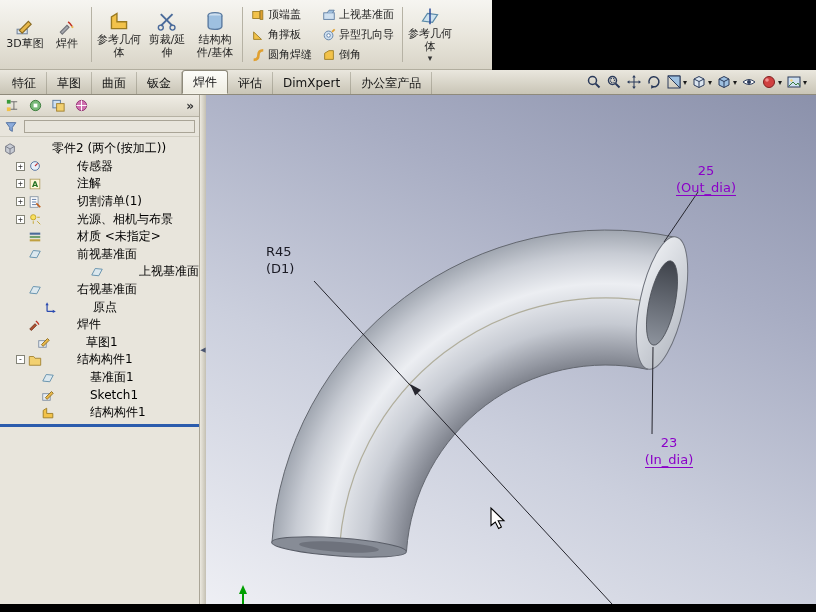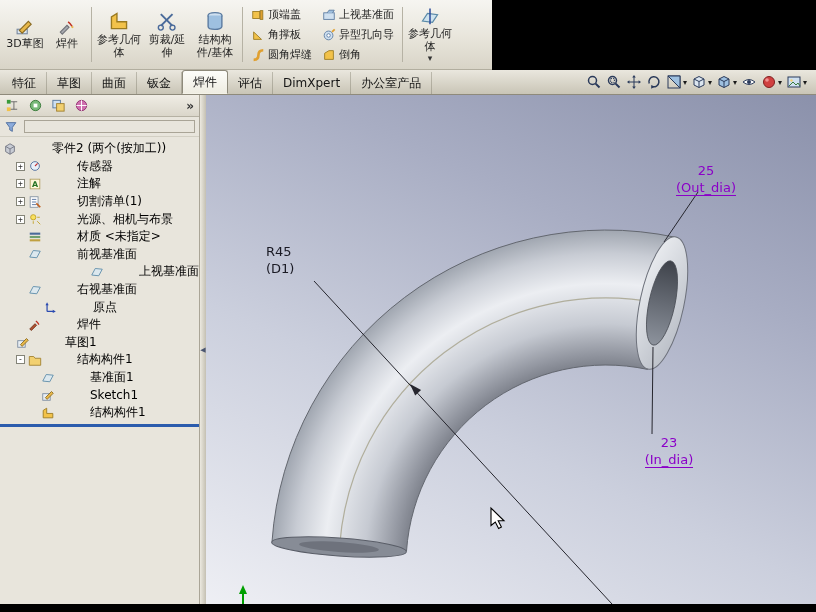--- a/index.html
+++ b/index.html
@@ -424,21 +424,21 @@
           <div class="trow" style="padding-left: 16px;">
             <span class="texp" style="visibility: hidden;"></span>
             <span class="ticon">
               <svg width="14" height="14" viewBox="0 0 16 16">
                 <path d="M2 12.5 L8 6.5 L9.8 8.3 L3.8 14.3 Z" fill="#b05030" stroke="#703018"></path>
                 <path d="M9 3.5 q2 1.5 3.5 4" stroke="#c03020" fill="none" stroke-width="1.4"></path>
               </svg>
             </span>
             <span class="tlabel">焊件</span>
           </div>
-          <div class="trow" style="padding-left: 4px;">
+          <div class="trow" style="padding-left: 25px;">
             <span class="texp" style="visibility: hidden;"></span>
             <span class="ticon">
               <svg width="14" height="14" viewBox="0 0 16 16">
                 <rect x="2" y="6.5" width="8.5" height="7.5" fill="#e8eef4" stroke="#7a8aa0"></rect>
                 <path d="M5 11 L12 4 L14 6 L7 13 Z" fill="#e8b84a" stroke="#8a6a20"></path>
               </svg>
             </span>
             <span class="tlabel">草图1</span>
           </div>
           <div class="trow" style="padding-left: 16px;">

